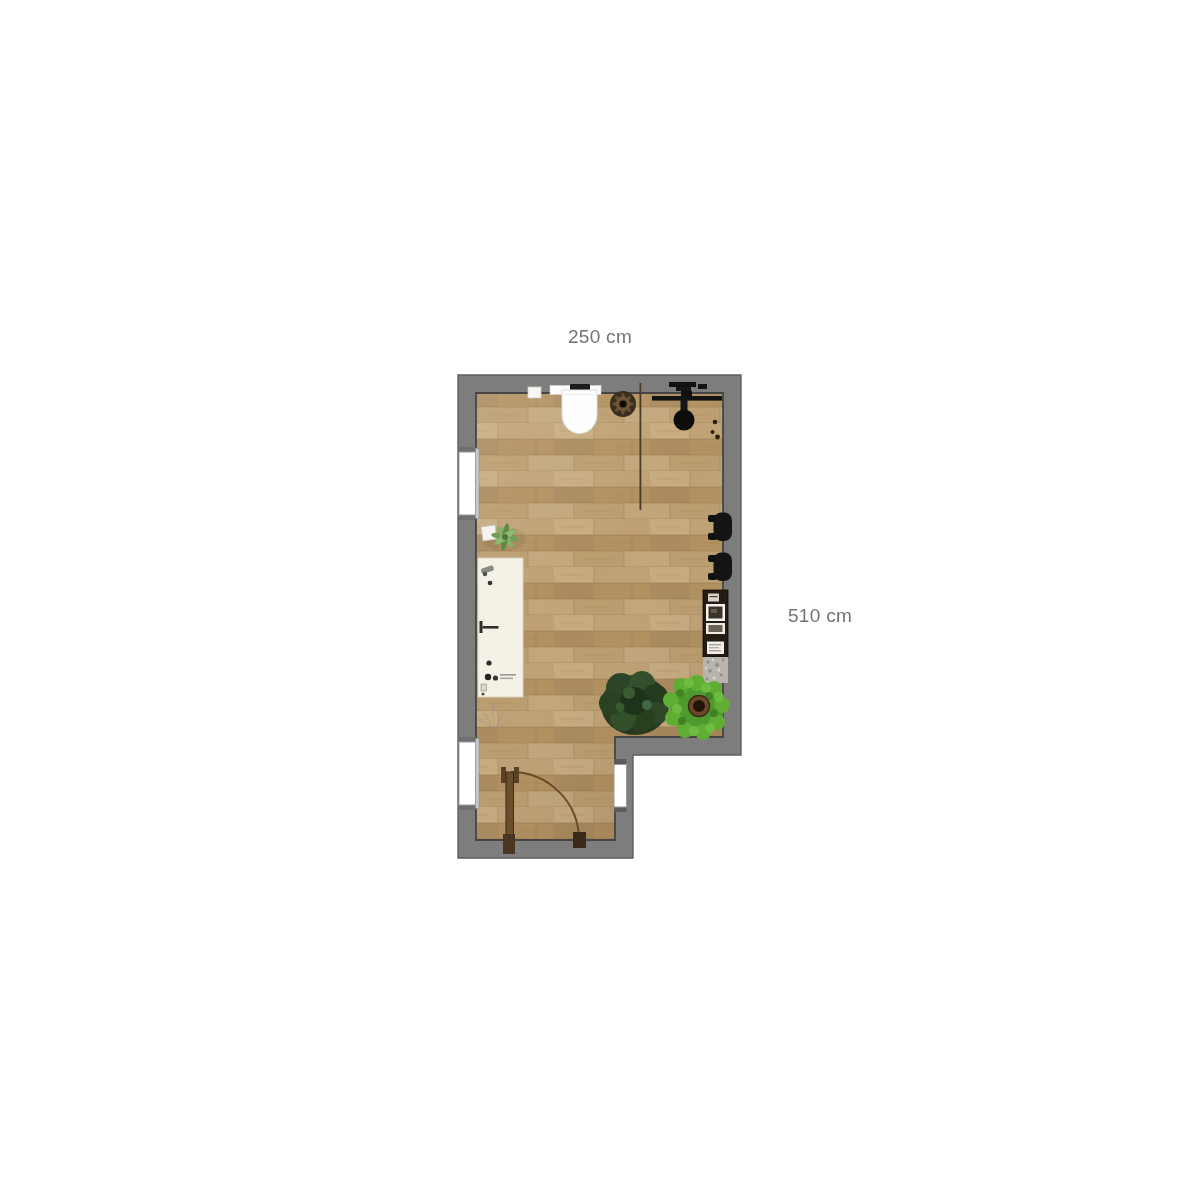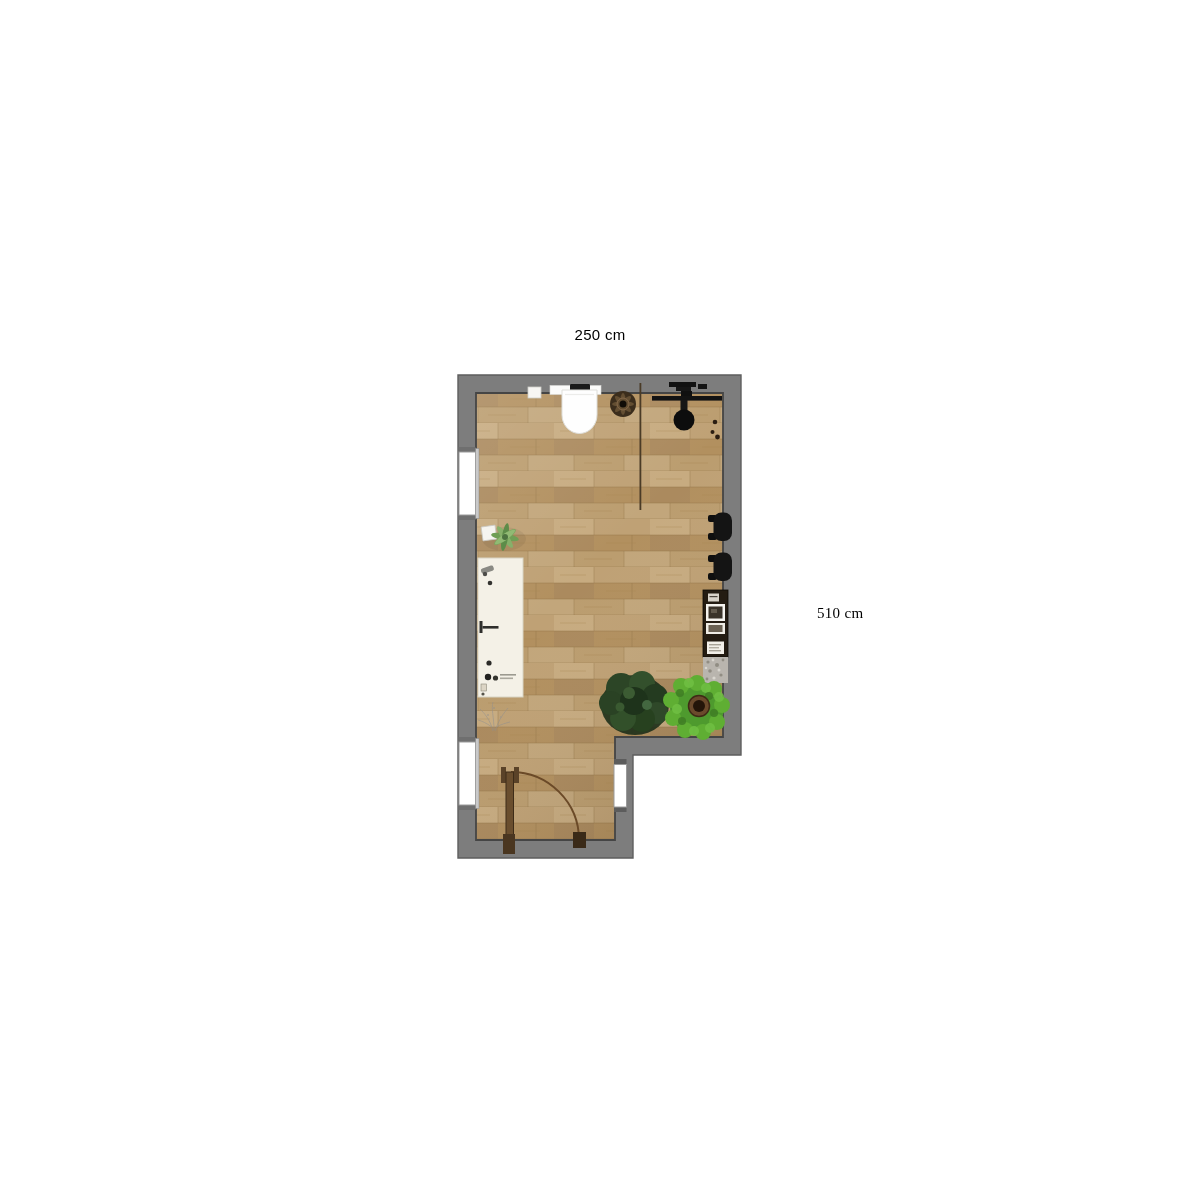--- a/index.html
+++ b/index.html
@@ -7,28 +7,28 @@
     width:1200px;height:1200px;
     background:#ffffff;
     position:relative;
     overflow:hidden;
     font-family:"Liberation Sans", sans-serif;
   }
   .canvas{position:absolute;inset:0;}
   .plan-svg{position:absolute;left:0;top:0;}
   .dim-label{
     position:absolute;
-    color:#000000;
-    font-size:15px;
+    color:#737373;
+    font-size:19px;
     font-weight:500;
     letter-spacing:.3px;
     white-space:nowrap;
   }
   .dim-width{left:559px;top:326px;width:82px;text-align:center;}
-  .dim-height{left:817px;top:605px;font-family:Liberation Serif, serif;}
+  .dim-height{left:788px;top:605px;}
 </style>
 </head>
 <body>
 
 <div class="canvas">
 
   <div class="dim-label dim-width">250 cm</div>
 
   <div class="dim-label dim-height">510 cm</div>
 

